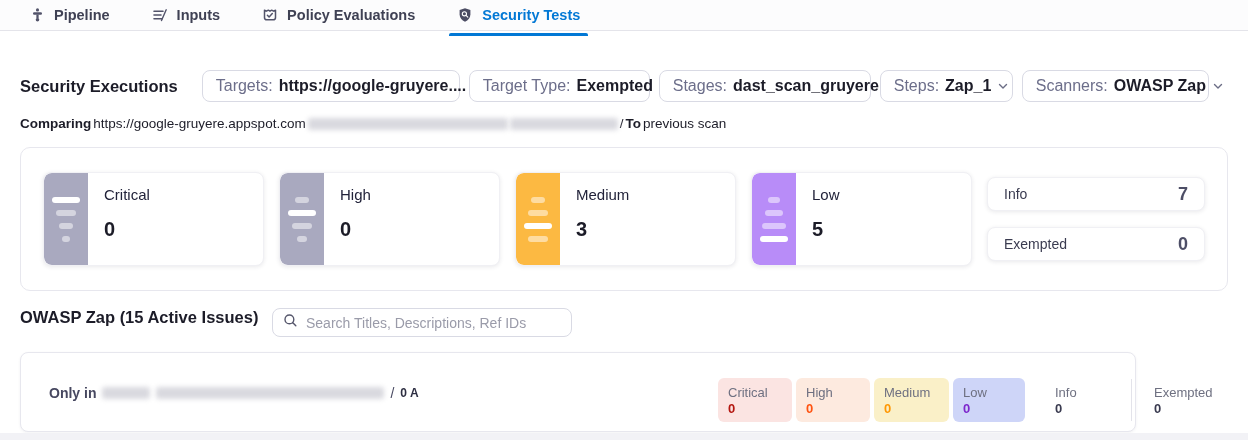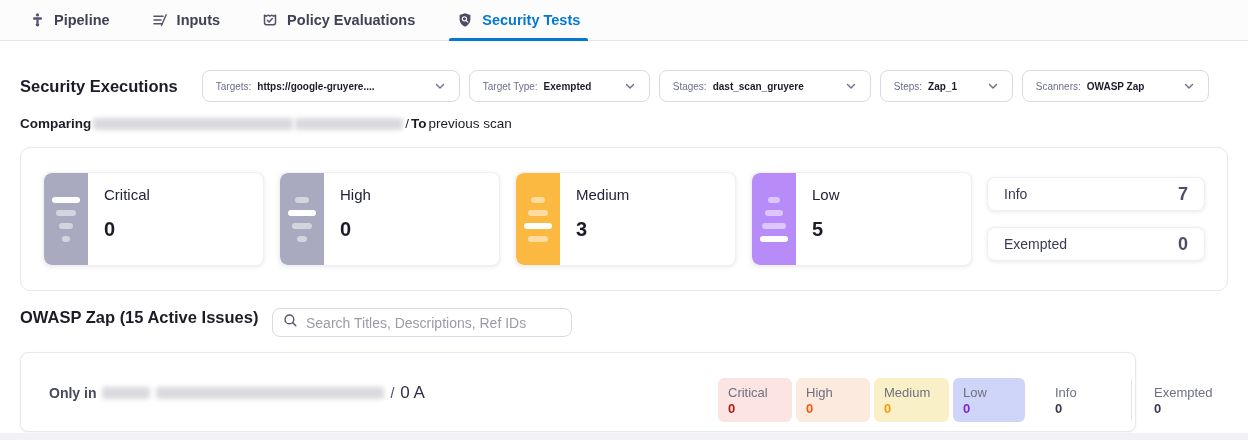--- a/index.html
+++ b/index.html
@@ -1,38 +1,38 @@
 <!DOCTYPE html>
 <html><head>
 <meta charset="utf-8">
 <style>
   * { margin:0; padding:0; box-sizing:border-box; }
   html,body { width:1248px; height:440px; overflow:hidden; background:#ffffff;
               font-family:"Liberation Sans", sans-serif; }
   .page { position:relative; width:1248px; height:440px; background:#ffffff; }
 
   
-  .tabbar { position:absolute; top:0; left:0; right:0; height:41px;
+  .tabbar { position:absolute; top:0; left:0; right:0; height:31px;
             background:#fcfcfd; border-bottom:1px solid #e4e4ea;
             display:flex; align-items:center; padding-left:30px; gap:42px; }
   .tab { display:flex; align-items:center; gap:9px; height:41px; position:relative;
          font-size:14.5px; font-weight:600; color:#3f4154; cursor:pointer; white-space:nowrap; }
   .tab svg { display:block; }
   .tab.active { color:#0278d5; font-weight:700; }
   .tab.active::after { content:""; position:absolute; left:-8px; right:-8px; bottom:0;
                        height:3px; background:#0278d5; border-radius:2px 2px 0 0; }
 
   
   .filters { position:absolute; top:70px; left:20px; right:20px; height:32px;
              display:flex; align-items:center; }
   .section-heading { font-size:16.5px; font-weight:700; color:#1c1c28; margin-right:24px; white-space:nowrap; }
   .dropdowns { display:flex; gap:9px; align-items:center; }
   .dropdown { display:flex; align-items:center; gap:6px; height:32px; padding:0 13px;
               border:1px solid #d9dae4; border-radius:8px; background:#fff;
-              font-size:10px; white-space:nowrap; cursor:pointer; }
+              font-size:16px; white-space:nowrap; cursor:pointer; }
   .dropdown .dd-label { color:#6c6e8a; }
   .dropdown .dd-value { color:#1c1c28; font-weight:600; }
   .dropdown .chev { margin-left:10px; display:flex; }
 
   
   .comparing { position:absolute; top:116px; left:20px; display:flex; align-items:center;
                gap:2px; font-size:13.5px; color:#1c1c28; }
   .bold { font-weight:700; }
   .blurbox { display:inline-block; height:12px; border-radius:3px; background:#d9d9df;
              filter:blur(2.5px); vertical-align:middle; }
@@ -74,21 +74,21 @@
   .search-box input { border:none; outline:none; flex:1; font-size:14px; color:#1c1c28;
                       font-family:"Liberation Sans", sans-serif; background:transparent; }
   .search-box input::placeholder { color:#9a9ba9; }
 
   
   .row-card { position:absolute; top:352px; left:20px; width:1116px; height:80px;
               background:#fff; border:1px solid #e7e7ee; border-radius:8px;
               box-shadow:0 1px 3px rgba(40,41,61,0.06); }
   .row-text { position:absolute; left:28px; top:0; height:80px; display:flex;
               align-items:center; gap:6px; font-size:14px; color:#474860; white-space:nowrap; }
-  .row-frag { font-size:17px; font-weight:400; color:#2d2e42; }
+  .row-frag { font-size:12px; font-weight:700; color:#2d2e42; }
   .chips { position:absolute; left:697px; top:25px; display:flex; align-items:center; gap:4px; }
   .chip { width:74px; height:44px; border-radius:6px; padding:5px 10px;
           display:flex; flex-direction:column; justify-content:center; gap:1px; }
   .chip-label { font-size:13px; color:#6e7081; }
   .chip-count { font-size:13px; font-weight:700; }
   .chip-plain { background:transparent; }
   .chips .spacer { width:12px; }
   .chips .vdiv { width:1px; height:42px; background:#e3e3ea; margin:0 8px; }
 
   .below-strip { position:absolute; top:433px; left:0; width:1248px; height:7px; background:#f2f2f6; }
@@ -188,20 +188,21 @@
             <svg width="12" height="12" viewBox="0 0 12 12">
               <path d="M2.5 4.5 6 8l3.5-3.5" stroke="#6b6d85" stroke-width="1.4" fill="none" stroke-linecap="round" stroke-linejoin="round"></path>
             </svg>
           </span>
       </div>
     </div>
   </div>
 
   <div class="comparing">
     <span class="bold">Comparing</span>
+    <span>https://google-gruyere.appspot.com</span>
     <span class="blurbox" style="width:200px"></span>
     <span class="blurbox" style="width:108px"></span>
     <span>/</span>
     <span class="bold">To</span>
     <span>previous scan</span>
   </div>
 
   <div class="summary-card">
     <div class="sev-card">
       <div class="stripe sev-critical" style="background: rgb(169, 169, 191);">

